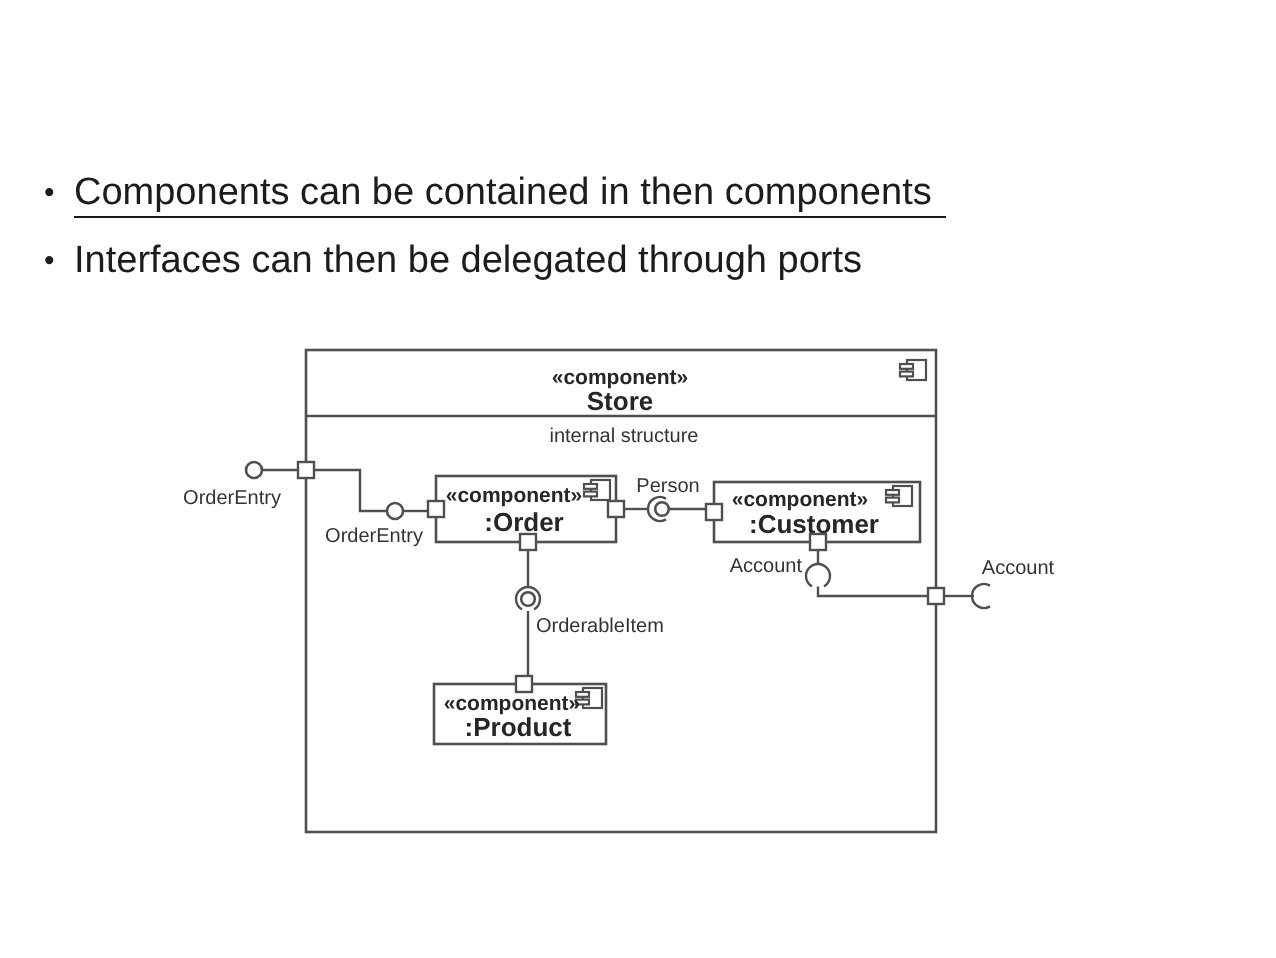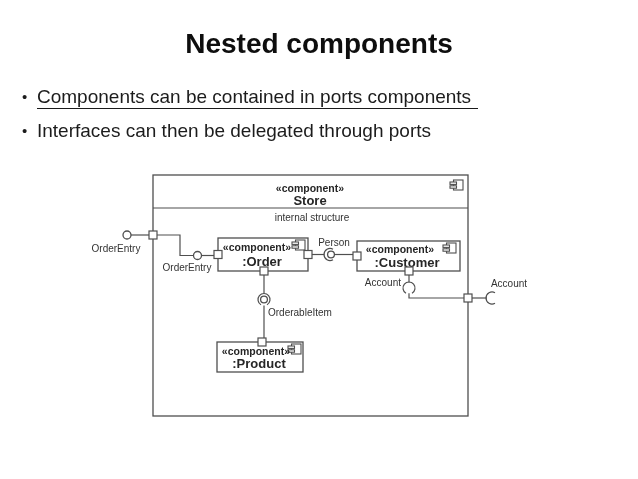--- a/index.html
+++ b/index.html
@@ -27,25 +27,24 @@
   svg .box{fill:#ffffff;stroke:#4f4f4f;stroke-width:1.3;}
   svg .wire{fill:none;stroke:#4f4f4f;stroke-width:1.2;}
   svg .port{fill:#ffffff;stroke:#4f4f4f;stroke-width:1.2;}
   svg .ball{fill:#ffffff;stroke:#4f4f4f;stroke-width:1.3;}
 </style>
 </head>
 <body>
 
 <div class="canvas">
 
-  <h1 class="title">Nested components</h1>
 
   <div class="bullet first">
     <span class="marker">•</span>
-    <span class="txt underlined">Components can be contained in ports components</span>
+    <span class="txt underlined">Components can be contained in then components</span>
   </div>
   <div class="bullet second">
     <span class="marker">•</span>
     <span class="txt">Interfaces can then be delegated through ports</span>
   </div>
 
   <svg width="638" height="479" viewBox="0 0 638 479" style="position:absolute;left:0;top:0;">
     <defs>
       <g id="comp-icon">
         <rect x="3.5" y="0" width="9.5" height="10" fill="#ffffff" stroke="#4f4f4f" stroke-width="1.1"></rect>

